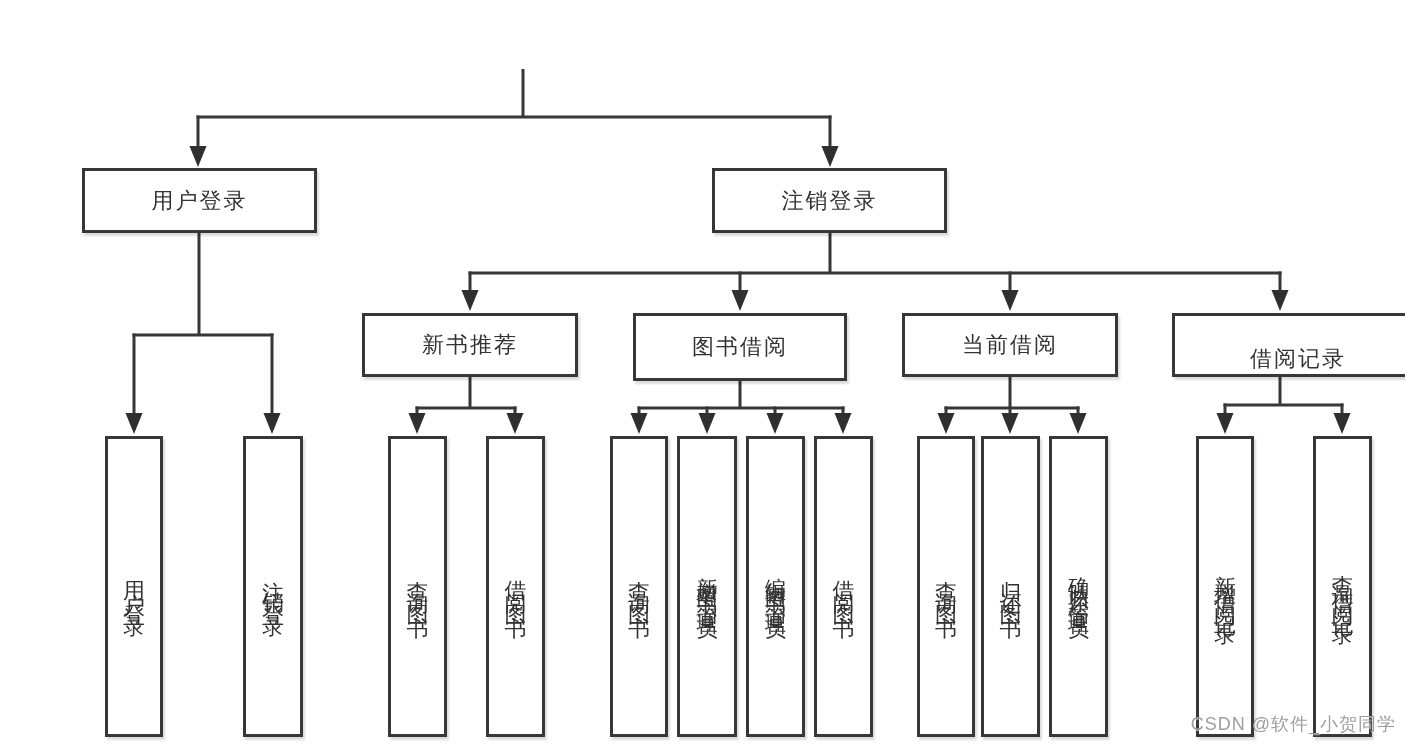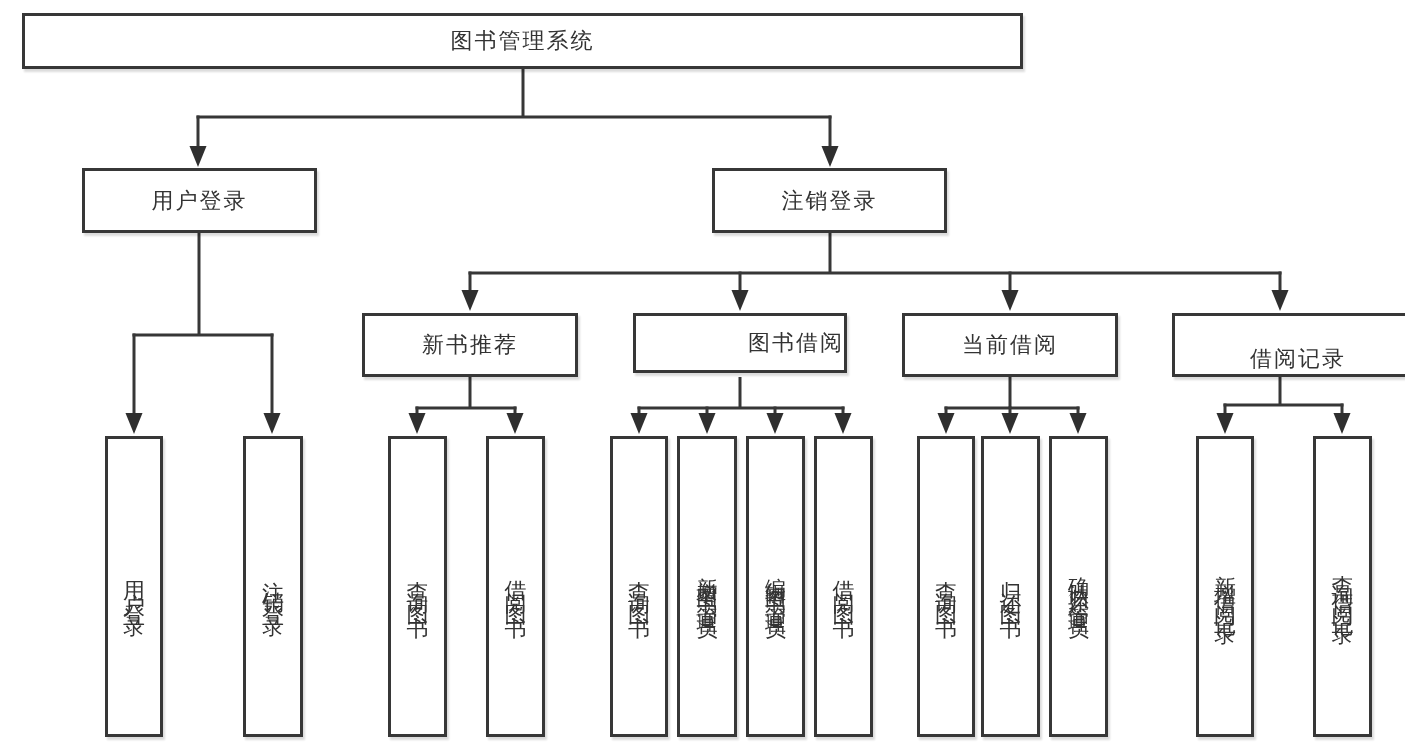--- a/index.html
+++ b/index.html
@@ -114,35 +114,32 @@
       <polygon points="766.5,413 783.5,413 775,434"></polygon>
       <polygon points="834.5,413 851.5,413 843,434"></polygon>
       <polygon points="937.5,413 954.5,413 946,434"></polygon>
       <polygon points="1001.5,413 1018.5,413 1010,434"></polygon>
       <polygon points="1069.5,413 1086.5,413 1078,434"></polygon>
       <polygon points="1216.5,413 1233.5,413 1225,434"></polygon>
       <polygon points="1333.5,413 1350.5,413 1342,434"></polygon>
     </g>
   </svg>
 
-  <div class="node" style="left:22px; top:13px; width:1001px; height:56px;">
-    <span>图书管理系统</span>
-  </div>
 
   <div class="node" style="left:82px; top:168px; width:235px; height:65px;">
     <span>用户登录</span>
   </div>
   <div class="node" style="left:712px; top:168px; width:235px; height:65px;">
     <span>注销登录</span>
   </div>
 
   <div class="node" style="left:362px; top:313px; width:216px; height:64px;text-align:right;">
     <span>新书推荐</span>
   </div>
-  <div class="node" style="left:633px; top:313px; width:214px; height:60px;justify-content:flex-end;">
+  <div class="node" style="left:633px; top:313px; width:214px; height:68px;">
     <span>图书借阅</span>
   </div>
   <div class="node" style="left:902px; top:313px; width:216px; height:64px;">
     <span>当前借阅</span>
   </div>
   <div class="node" style="left:1172px; top:313px; width:252px; height:64px;align-items:flex-end;">
     <span>借阅记录</span>
   </div>
 
   <div class="node leaf" style="left:105px; top:436px; width:58px; height:301px;">
@@ -182,14 +179,15 @@
     <span>确认归还（管理员）</span>
   </div>
 
   <div class="node leaf ls10" style="left:1196px; top:436px; width:58px; height:301px;">
     <span>新增借阅记录</span>
   </div>
   <div class="node leaf ls10" style="left:1313px; top:436px; width:59px; height:301px;">
     <span>查询借阅记录</span>
   </div>
 
+  <div class="watermark">CSDN @软件_小贺同学</div>
 
 </div>
 
 </body></html>

